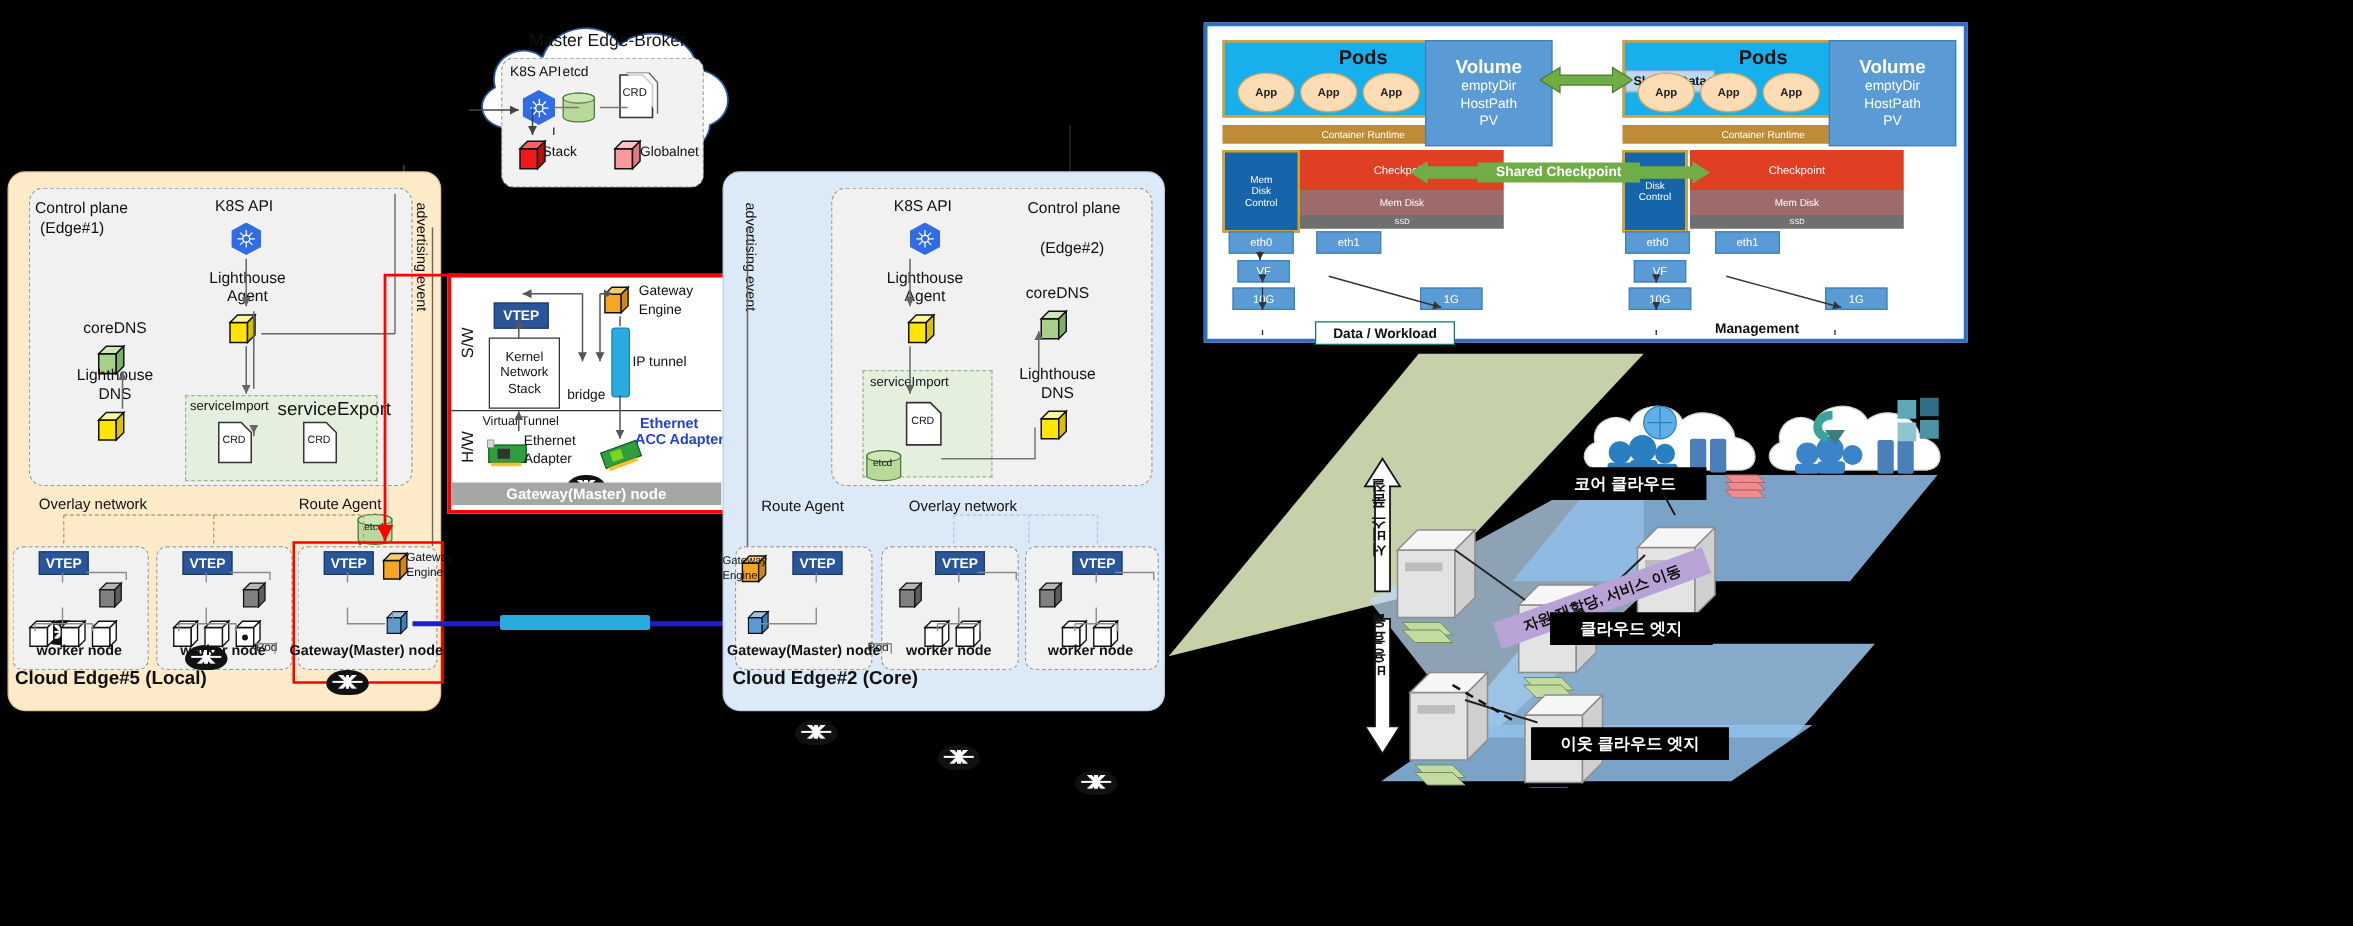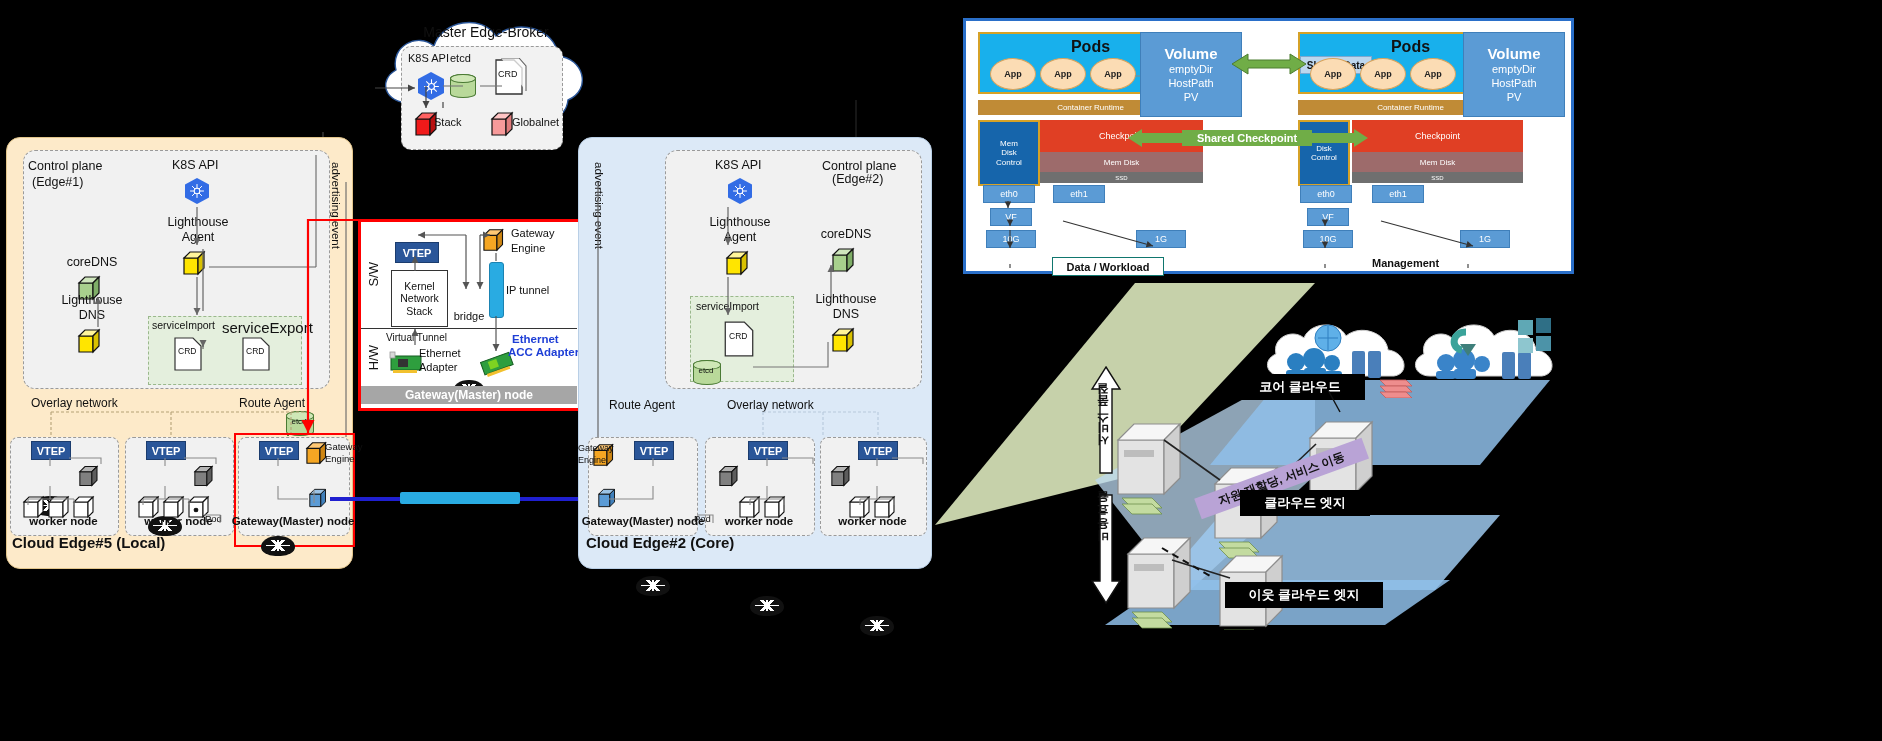--- a/index.html
+++ b/index.html
@@ -441,21 +441,21 @@
 <div class="abs" style="left:330px;top:497px;width:280px;height:4px;background:#1f1fd0;"></div>
 <div class="abs" style="left:400px;top:492px;width:120px;height:12px;background:#29abe2;border-radius:2px;"></div>
 
 <div class="abs panel edge2" style="left:578px;top:137px;width:352px;height:430px;"></div>
 <div class="abs lbl" style="left:586px;top:535px;font-size:15px;font-weight:bold;">Cloud Edge#2 (Core)</div>
 
 <div class="abs lbl" style="left:593px;top:162px;writing-mode:vertical-rl;font-size:11.5px;">advertising event</div>
 
 <div class="abs cplane" style="left:665px;top:150px;width:255px;height:237px;"></div>
 <div class="abs lbl" style="left:822px;top:160px;font-size:12.5px;">Control plane</div>
-<div class="abs lbl" style="left:832px;top:173px;font-size:12.5px;">(Edge#2)</div>
+<div class="abs lbl" style="left:832px;top:192px;font-size:12.5px;">(Edge#2)</div>
 
 <div class="abs lbl" style="left:715px;top:159px;font-size:12.5px;">K8S API</div>
 <div class="abs k8s" style="left:728px;top:178px;width:24px;height:26px;">
   <svg width="16" height="16" viewBox="0 0 24 24">
     <circle cx="12" cy="12" r="4.2" fill="none" stroke="#fff" stroke-width="1.6"></circle>
     <g stroke="#fff" stroke-width="1.5">
       <line x1="12" y1="1.6" x2="12" y2="7.6"></line>
         <line x1="12" y1="16.4" x2="12" y2="22.4"></line>
       <line x1="1.6" y1="12" x2="7.6" y2="12"></line>
         <line x1="16.4" y1="12" x2="22.4" y2="12"></line>

